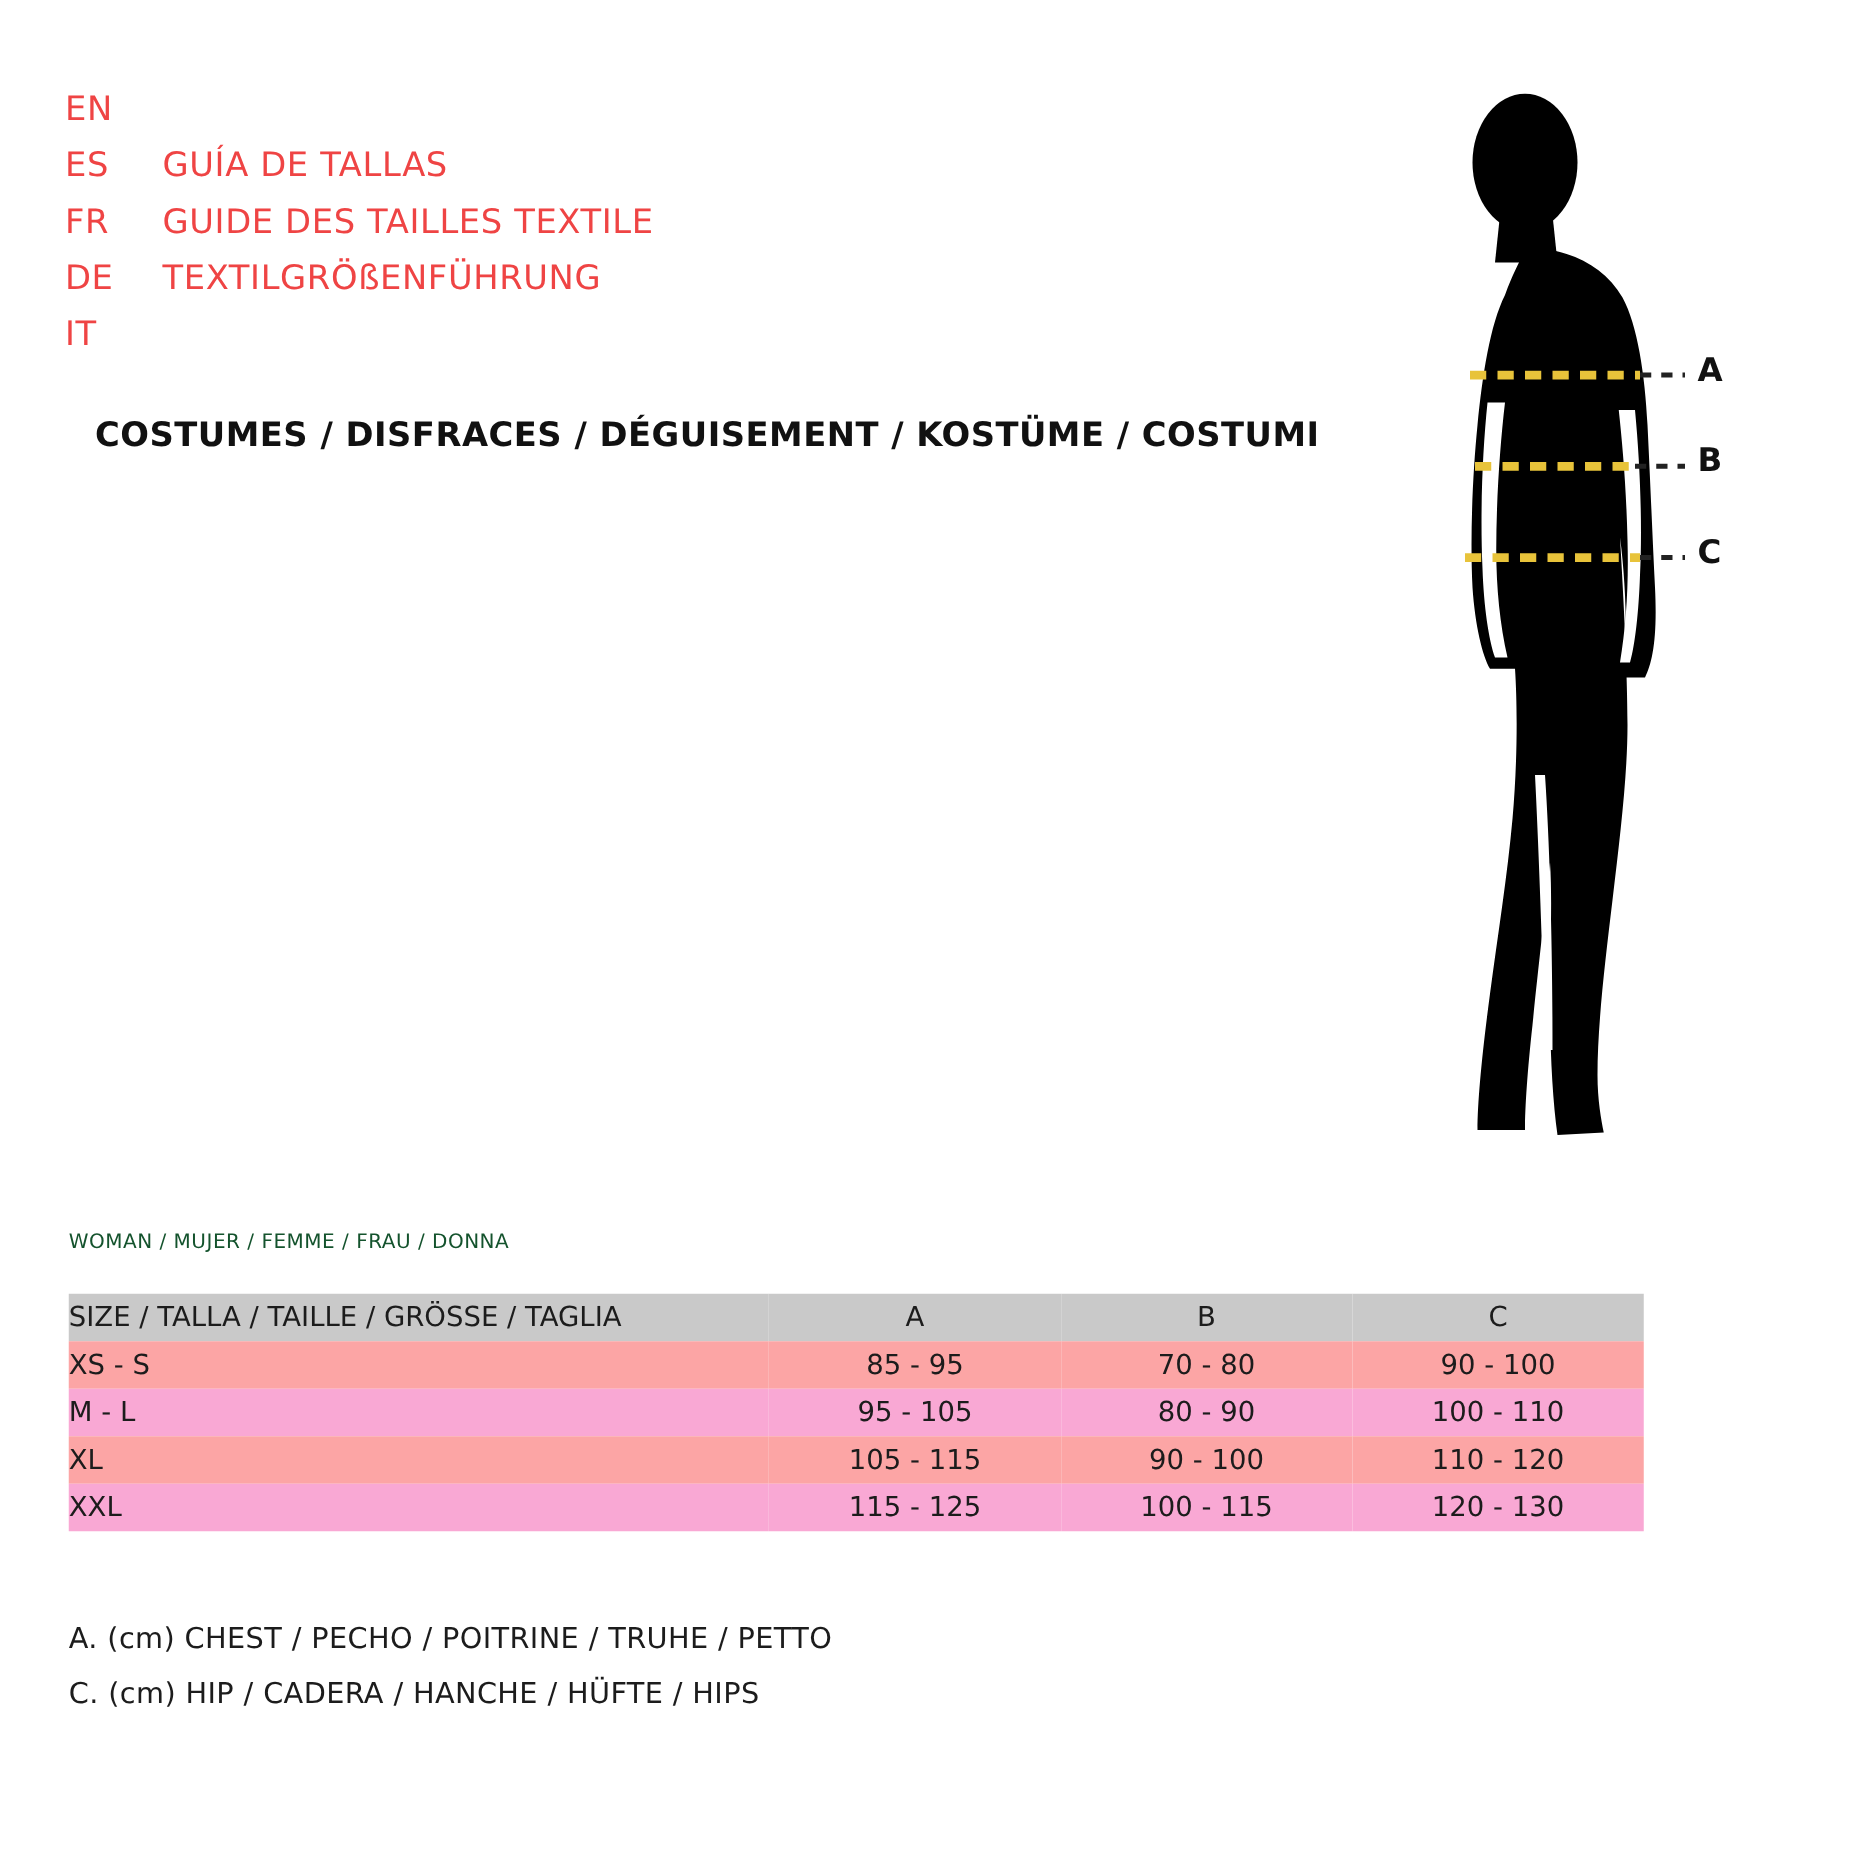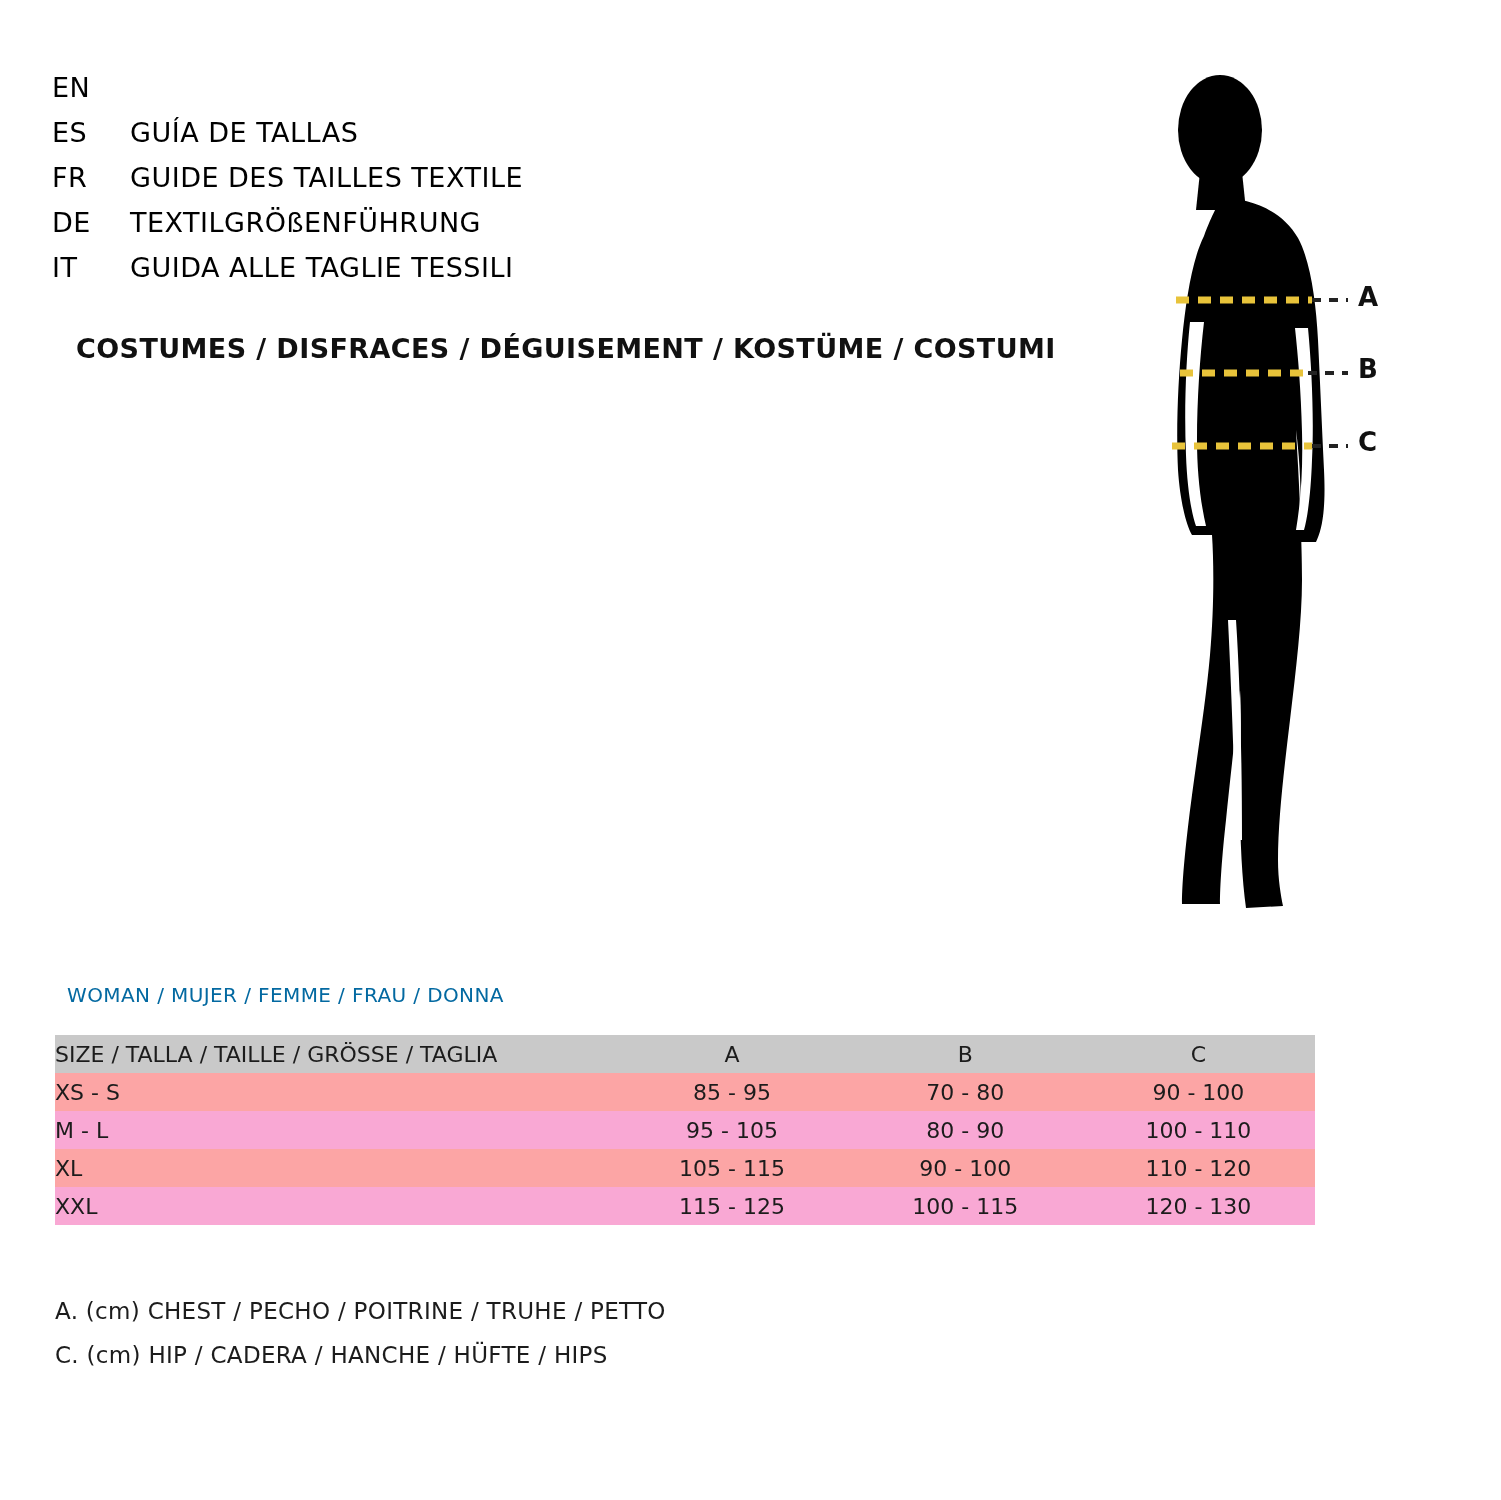--- a/index.html
+++ b/index.html
@@ -22,21 +22,21 @@
     left: 52px;
     top: 72px;
     width: 980px;
   }
   .lang-row {
     display: flex;
     align-items: baseline;
     height: 45px;
     font-size: 27px;
     letter-spacing: 0.5px;
-    color: #000000;
+    color: #ef4444;
   }
   .lang-code {
     width: 78px;
     flex: 0 0 78px;
   }
   .lang-text {
     flex: 1;
   }
   .costumes-line {
     position: absolute;
@@ -70,24 +70,23 @@
   }
   .marker-a { left: 308px; top: 222px; }
   .marker-b { left: 308px; top: 294px; }
   .marker-c { left: 308px; top: 367px; }
 
   
   .table-title {
     position: absolute;
     left: 55px;
     top: 983px;
-    font-size: 20px;
+    font-size: 16px;
     letter-spacing: 0.4px;
-    color: #0369a1;
-    margin-left: 12px;
+    color: #14532d;
   }
   table.size-table {
     position: absolute;
     left: 55px;
     top: 1035px;
     width: 1260px;
     border-collapse: collapse;
     font-size: 22px;
     color: #1c1c1c;
   }
@@ -141,21 +140,20 @@
   <div class="lang-row">
     <span class="lang-code">FR</span>
     <span class="lang-text">GUIDE DES TAILLES TEXTILE</span>
   </div>
   <div class="lang-row">
     <span class="lang-code">DE</span>
     <span class="lang-text">TEXTILGRÖßENFÜHRUNG</span>
   </div>
   <div class="lang-row">
     <span class="lang-code">IT</span>
-    <span class="lang-text">GUIDA ALLE TAGLIE TESSILI</span>
   </div>
 </div>
 
 <div class="costumes-line">COSTUMES / DISFRACES / DÉGUISEMENT / KOSTÜME / COSTUMI</div>
 
 <div class="figure-wrap">
   <svg class="figure-svg" width="420" height="880" viewBox="0 0 420 880">
 
     <ellipse cx="170" cy="70" rx="42" ry="55" fill="#000000"></ellipse>
 

